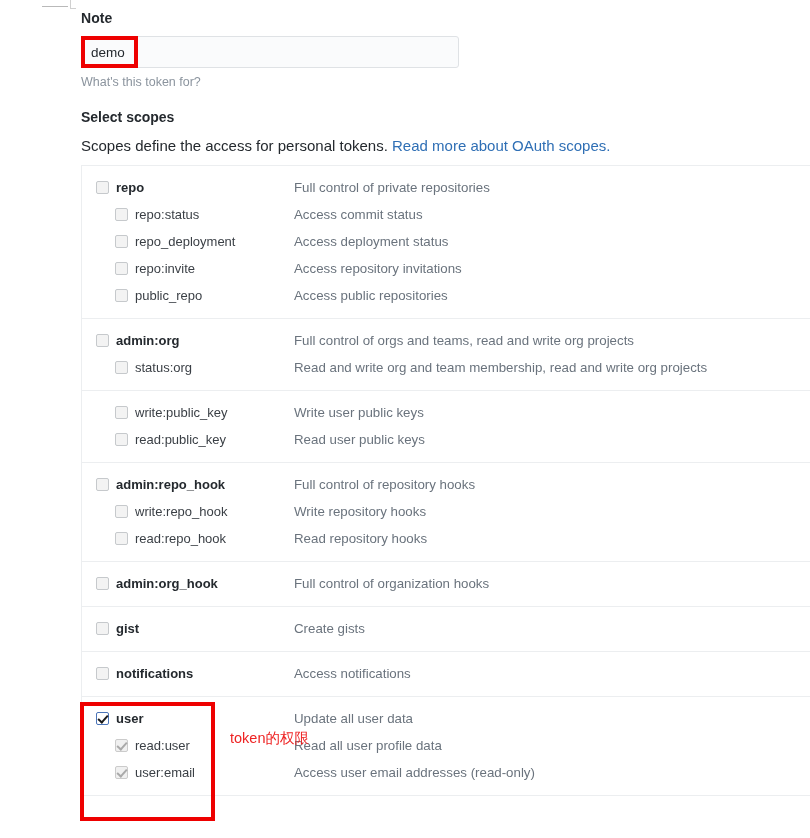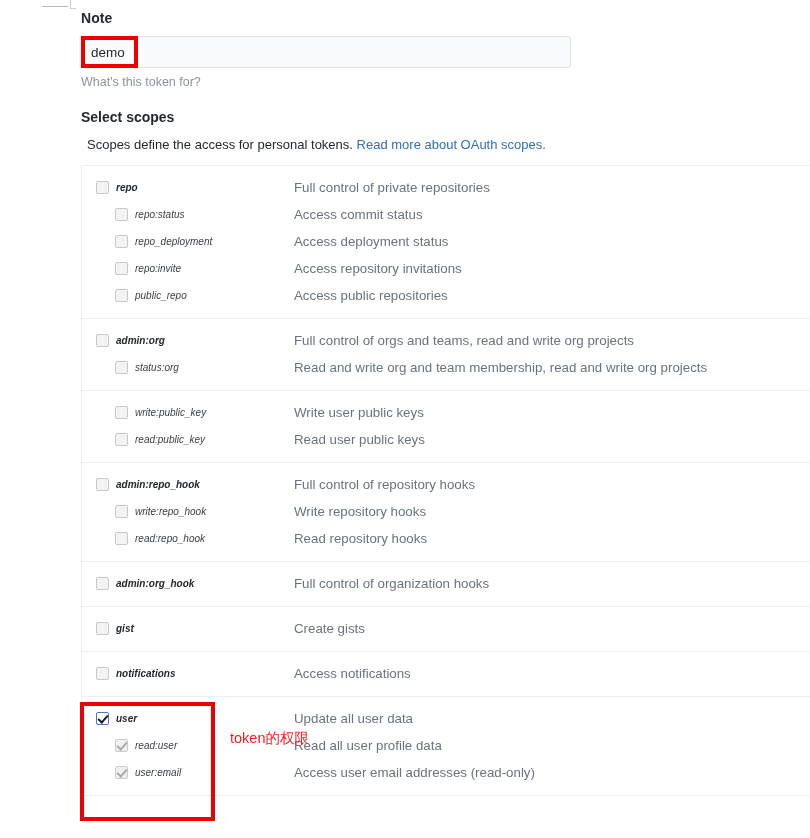--- a/index.html
+++ b/index.html
@@ -35,43 +35,43 @@
   .content { position: absolute; left: 0; top: 0; width: 810px; }
 
   .note-label {
     position: absolute; left: 41px; top: 10px;
     font-size: 14px; font-weight: bold; color: #24292e;
     letter-spacing: .1px;
   }
 
   .note-input {
     position: absolute; left: 41px; top: 36px;
-    width: 490px; height: 32px;
+    width: 378px; height: 32px;
     background: #fafbfc;
     border: 1px solid #dfe2e5;
     border-radius: 3px;
     font-family: "Liberation Sans", sans-serif;
     font-size: 13.5px;
     color: #24292e;
     padding: 0 9px;
     outline: none;
   }
 
   .note-help {
     position: absolute; left: 41px; top: 75px;
     font-size: 12.5px; color: #8b949e;
   }
 
   .scopes-title {
     position: absolute; left: 41px; top: 109px;
     font-size: 14px; font-weight: bold; color: #24292e;
   }
   .scopes-desc {
-    position: absolute; left: 47px; top: 137px;
-    font-size: 13px; color: #24292e;
+    position: absolute; left: 41px; top: 137px;
+    font-size: 15px; color: #24292e;
   }
   .scopes-desc a {
     color: #2f6fb5; text-decoration: none;
   }
 
   .scope-panel {
     position: absolute; left: 41px; top: 165px;
     width: 737px;
     border: 1px solid #eceef0;
     border-bottom: none;
@@ -122,24 +122,23 @@
     position: absolute;
     left: 3px; top: 0px;
     width: 4px; height: 8px;
     border: solid #a9a9a9;
     border-width: 0 2px 2px 0;
     transform: rotate(42deg);
   }
 
   .scope-name {
     position: absolute;
-    font-size: 10px;
+    font-size: 13px;
     color: #24292e;
     white-space: nowrap;
-    font-style: italic;
   }
   .scope-row.parent .scope-name { left: 34px; font-weight: bold; }
   .scope-row.child  .scope-name { left: 53px; font-weight: normal; color: #3a3f45; }
 
   .scope-desc {
     position: absolute;
     left: 212px;
     font-size: 13.3px;
     color: #6a737d;
     white-space: nowrap;

